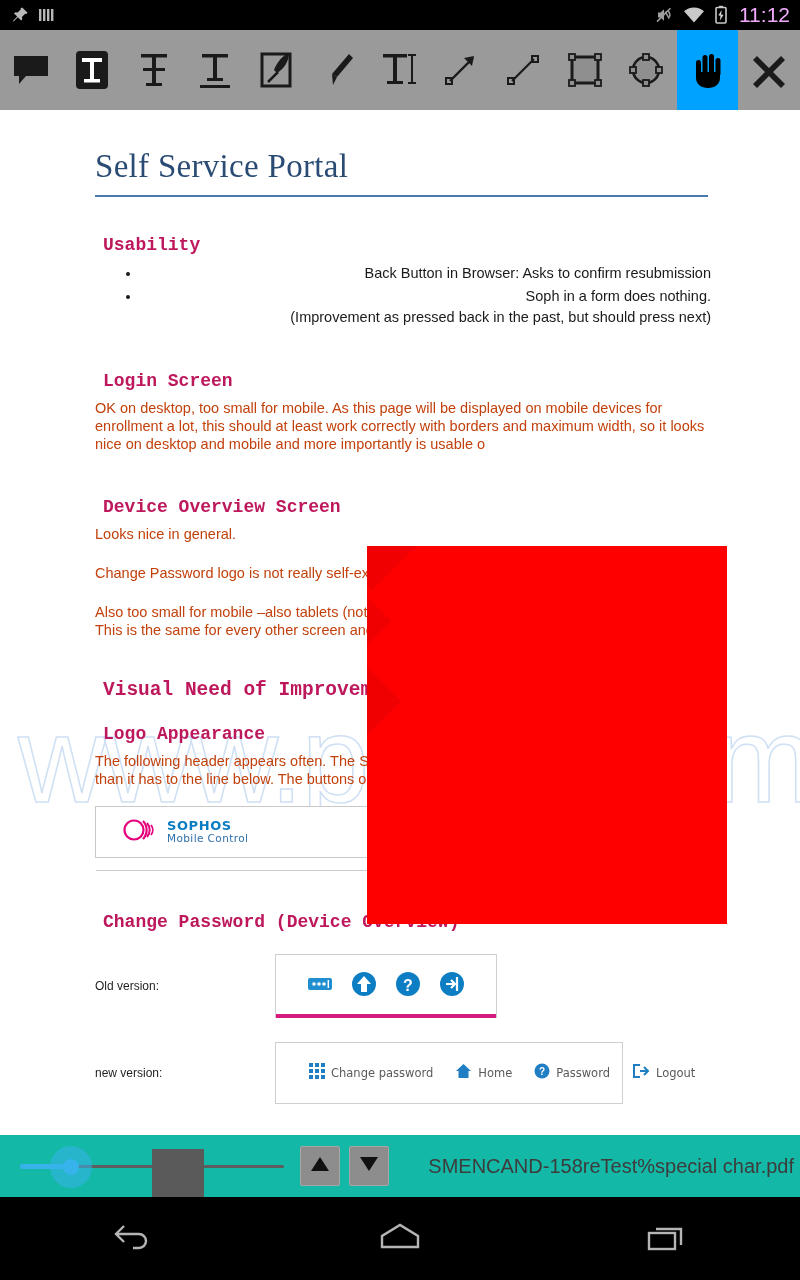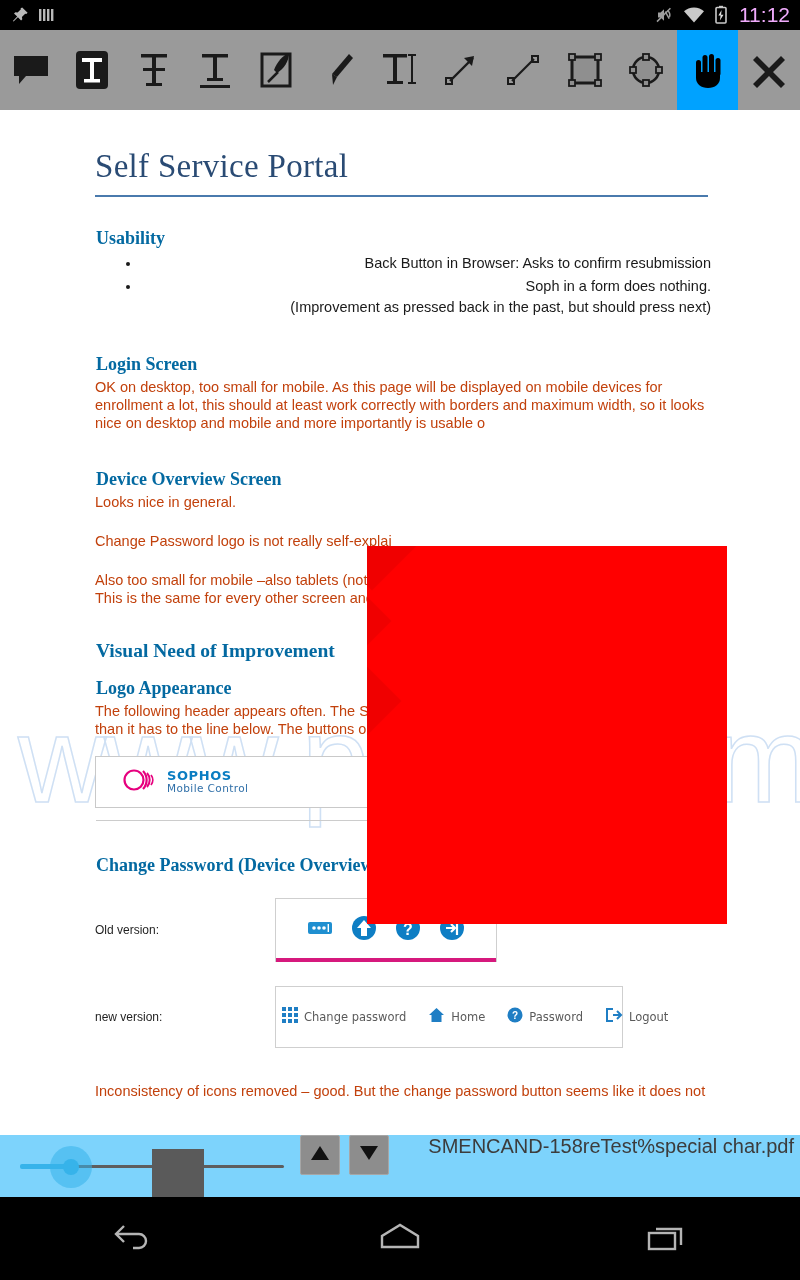--- a/index.html
+++ b/index.html
@@ -94,25 +94,25 @@
     margin: 0;
     padding-top: 36px;
     letter-spacing: 0.3px;
   }
   .title-rule {
     border-bottom: 2px solid #4a7aad;
     margin-top: 10px;
     width: 613px;
   }
   h2.doc-h2 {
-    font-family: Liberation Serif, serif;
+    font-family: Liberation Mono, monospace;
     font-size: 18px;
     font-weight: bold;
-    color: #0369a1;
-    margin: 1px;
+    color: #be185d;
+    margin: 8px;
   }
   .h2-usability { padding-top: 30px; }
   .p-body {
     font-size: 14.5px;
     line-height: 18px;
     color: #c2410c;
     margin: 0;
   }
   ul.doc-list {
     margin: 4px 0 0 0;
@@ -207,21 +207,21 @@
   }
   #new-version-panel {
     position: relative;
     width: 348px;
     height: 62px;
     border: 1px solid #cfcfcf;
     box-sizing: border-box;
     display: flex;
     align-items: center;
     gap: 22px;
-    padding-left: 6px;
+    padding-left: 33px;
     background: #fff;
   }
   .nv-item {
     display: flex;
     align-items: center;
     gap: 6px;
     font-size: 11.5px;
     color: #5a5a5a;
     font-family: "DejaVu Sans", sans-serif;
     white-space: nowrap;
@@ -269,23 +269,23 @@
     inset: 0;
     overflow: hidden;
     opacity: 0.12;
   }
 
   
   #bottom-bar {
     position: absolute;
     left: 0; top: 1135px;
     width: 800px; height: 62px;
-    background: #7dd3fc;
-    display: flex;
-    align-items: flex-start;
+    background: #14b8a6;
+    display: flex;
+    align-items: center;
   }
   #slider-wrap {
     position: relative;
     width: 300px;
     height: 62px;
     flex: 0 0 300px;
   }
   #slider-track-filled {
     position: absolute;
     left: 20px; top: 29px;

